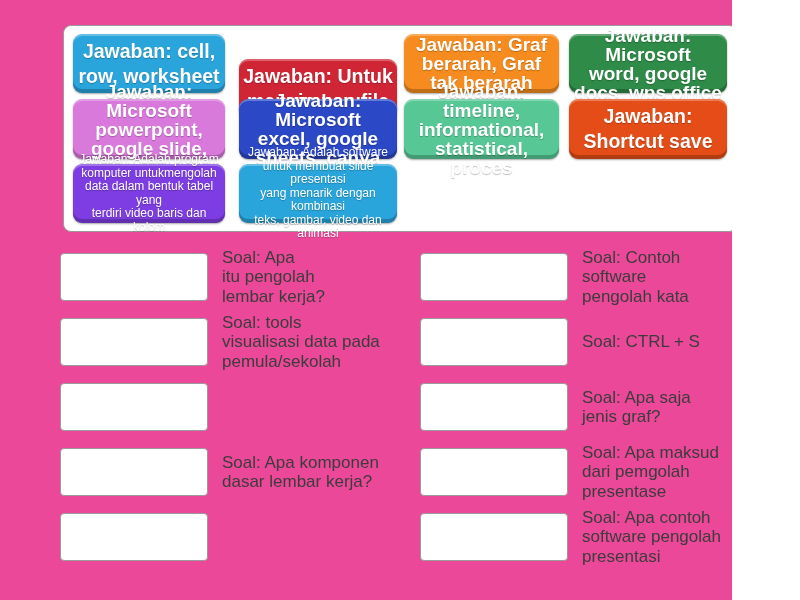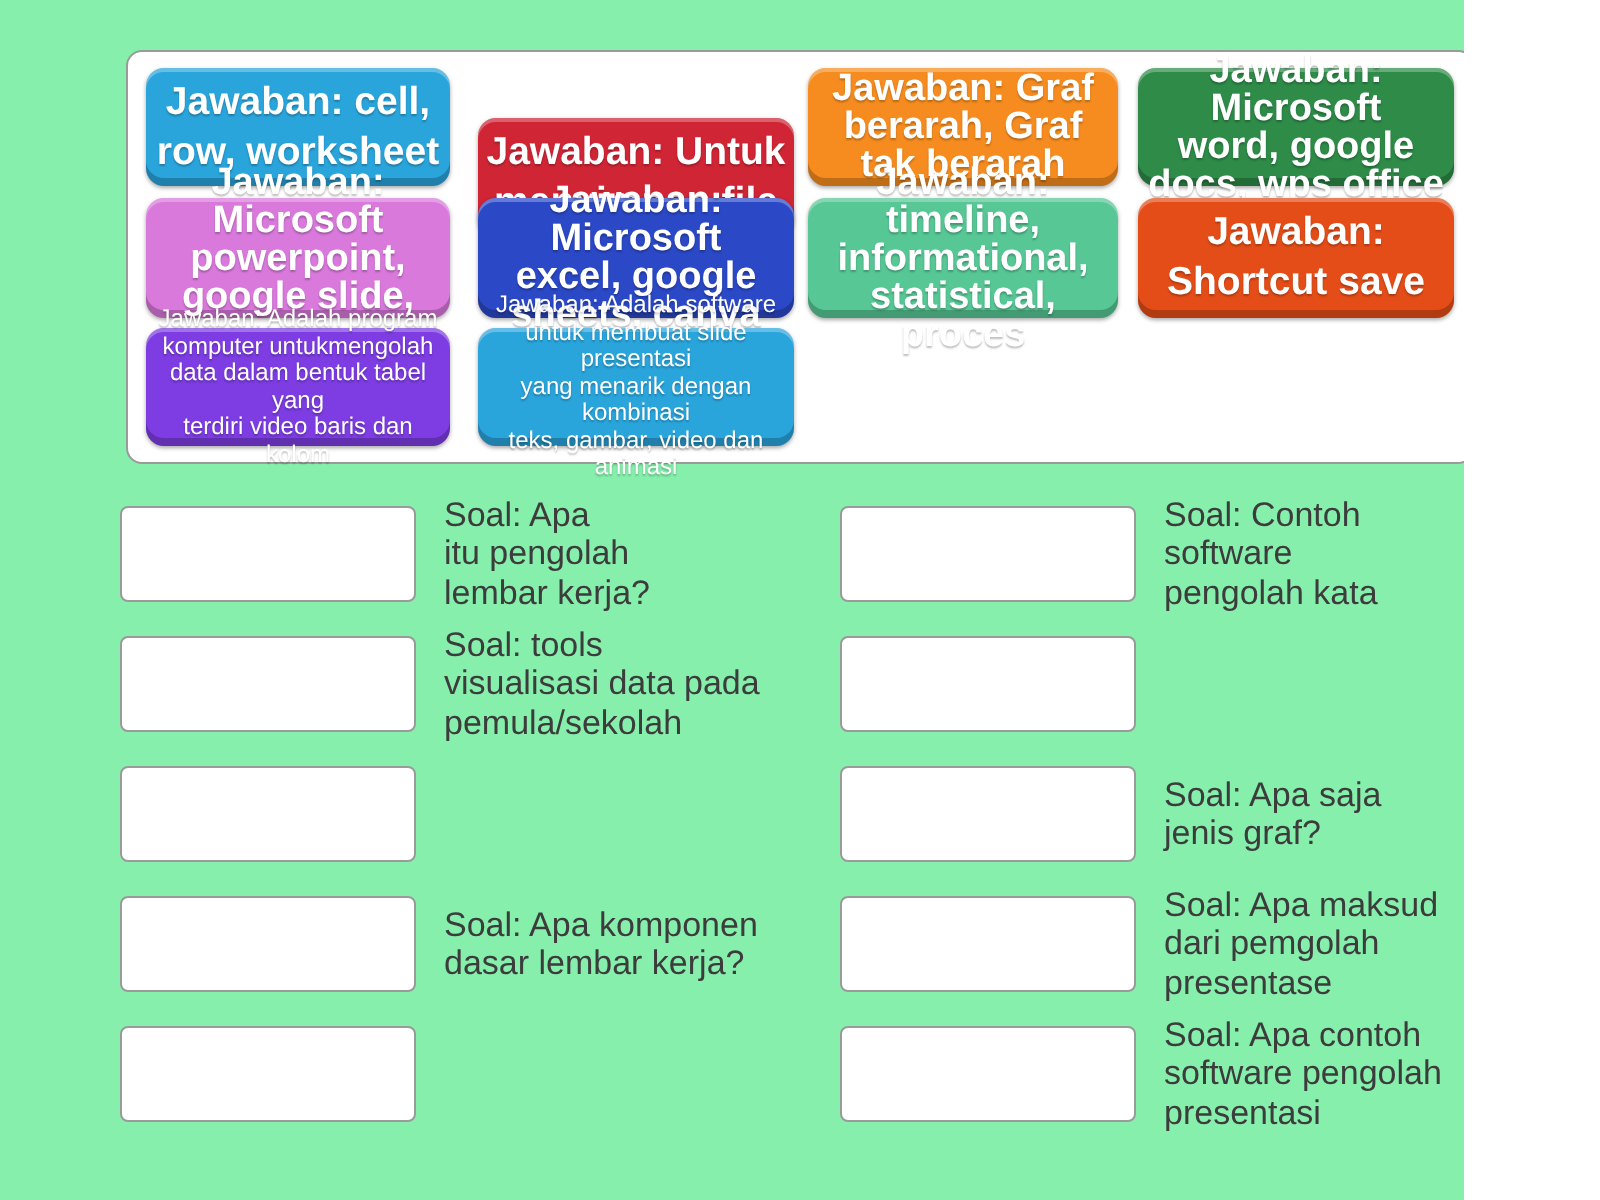--- a/index.html
+++ b/index.html
@@ -1,17 +1,17 @@
 <!DOCTYPE html>
 <html><head>
 <meta charset="utf-8">
 <style>
   html,body{margin:0;padding:0;background:#fff;}
   .stage{
-    position:relative;width:732px;height:600px;background:#86efac;overflow:hidden;
+    position:relative;width:732px;height:600px;background:#ec4899;overflow:hidden;
     font-family:"Liberation Sans", sans-serif;
   }
   
   .answers-panel{
     position:absolute;left:63px;top:25px;width:672px;height:205px;
     background:#ffffff;border:1px solid #9a9a9a;border-radius:8px;
   }
   .tile{
     position:absolute;display:flex;align-items:center;justify-content:center;
     text-align:center;color:#ffffff;border-radius:9px;
@@ -106,20 +106,21 @@
   </div>
 
   <div class="q-row colR row0">
     <div class="drop"></div>
     <div class="q-text">Soal: Contoh
 software
 pengolah kata</div>
   </div>
   <div class="q-row colR row1">
     <div class="drop"></div>
+    <div class="q-text">Soal: CTRL + S</div>
   </div>
   <div class="q-row colR row2">
     <div class="drop"></div>
     <div class="q-text">Soal: Apa saja
 jenis graf?</div>
   </div>
   <div class="q-row colR row3">
     <div class="drop"></div>
     <div class="q-text">Soal: Apa maksud
 dari pemgolah

